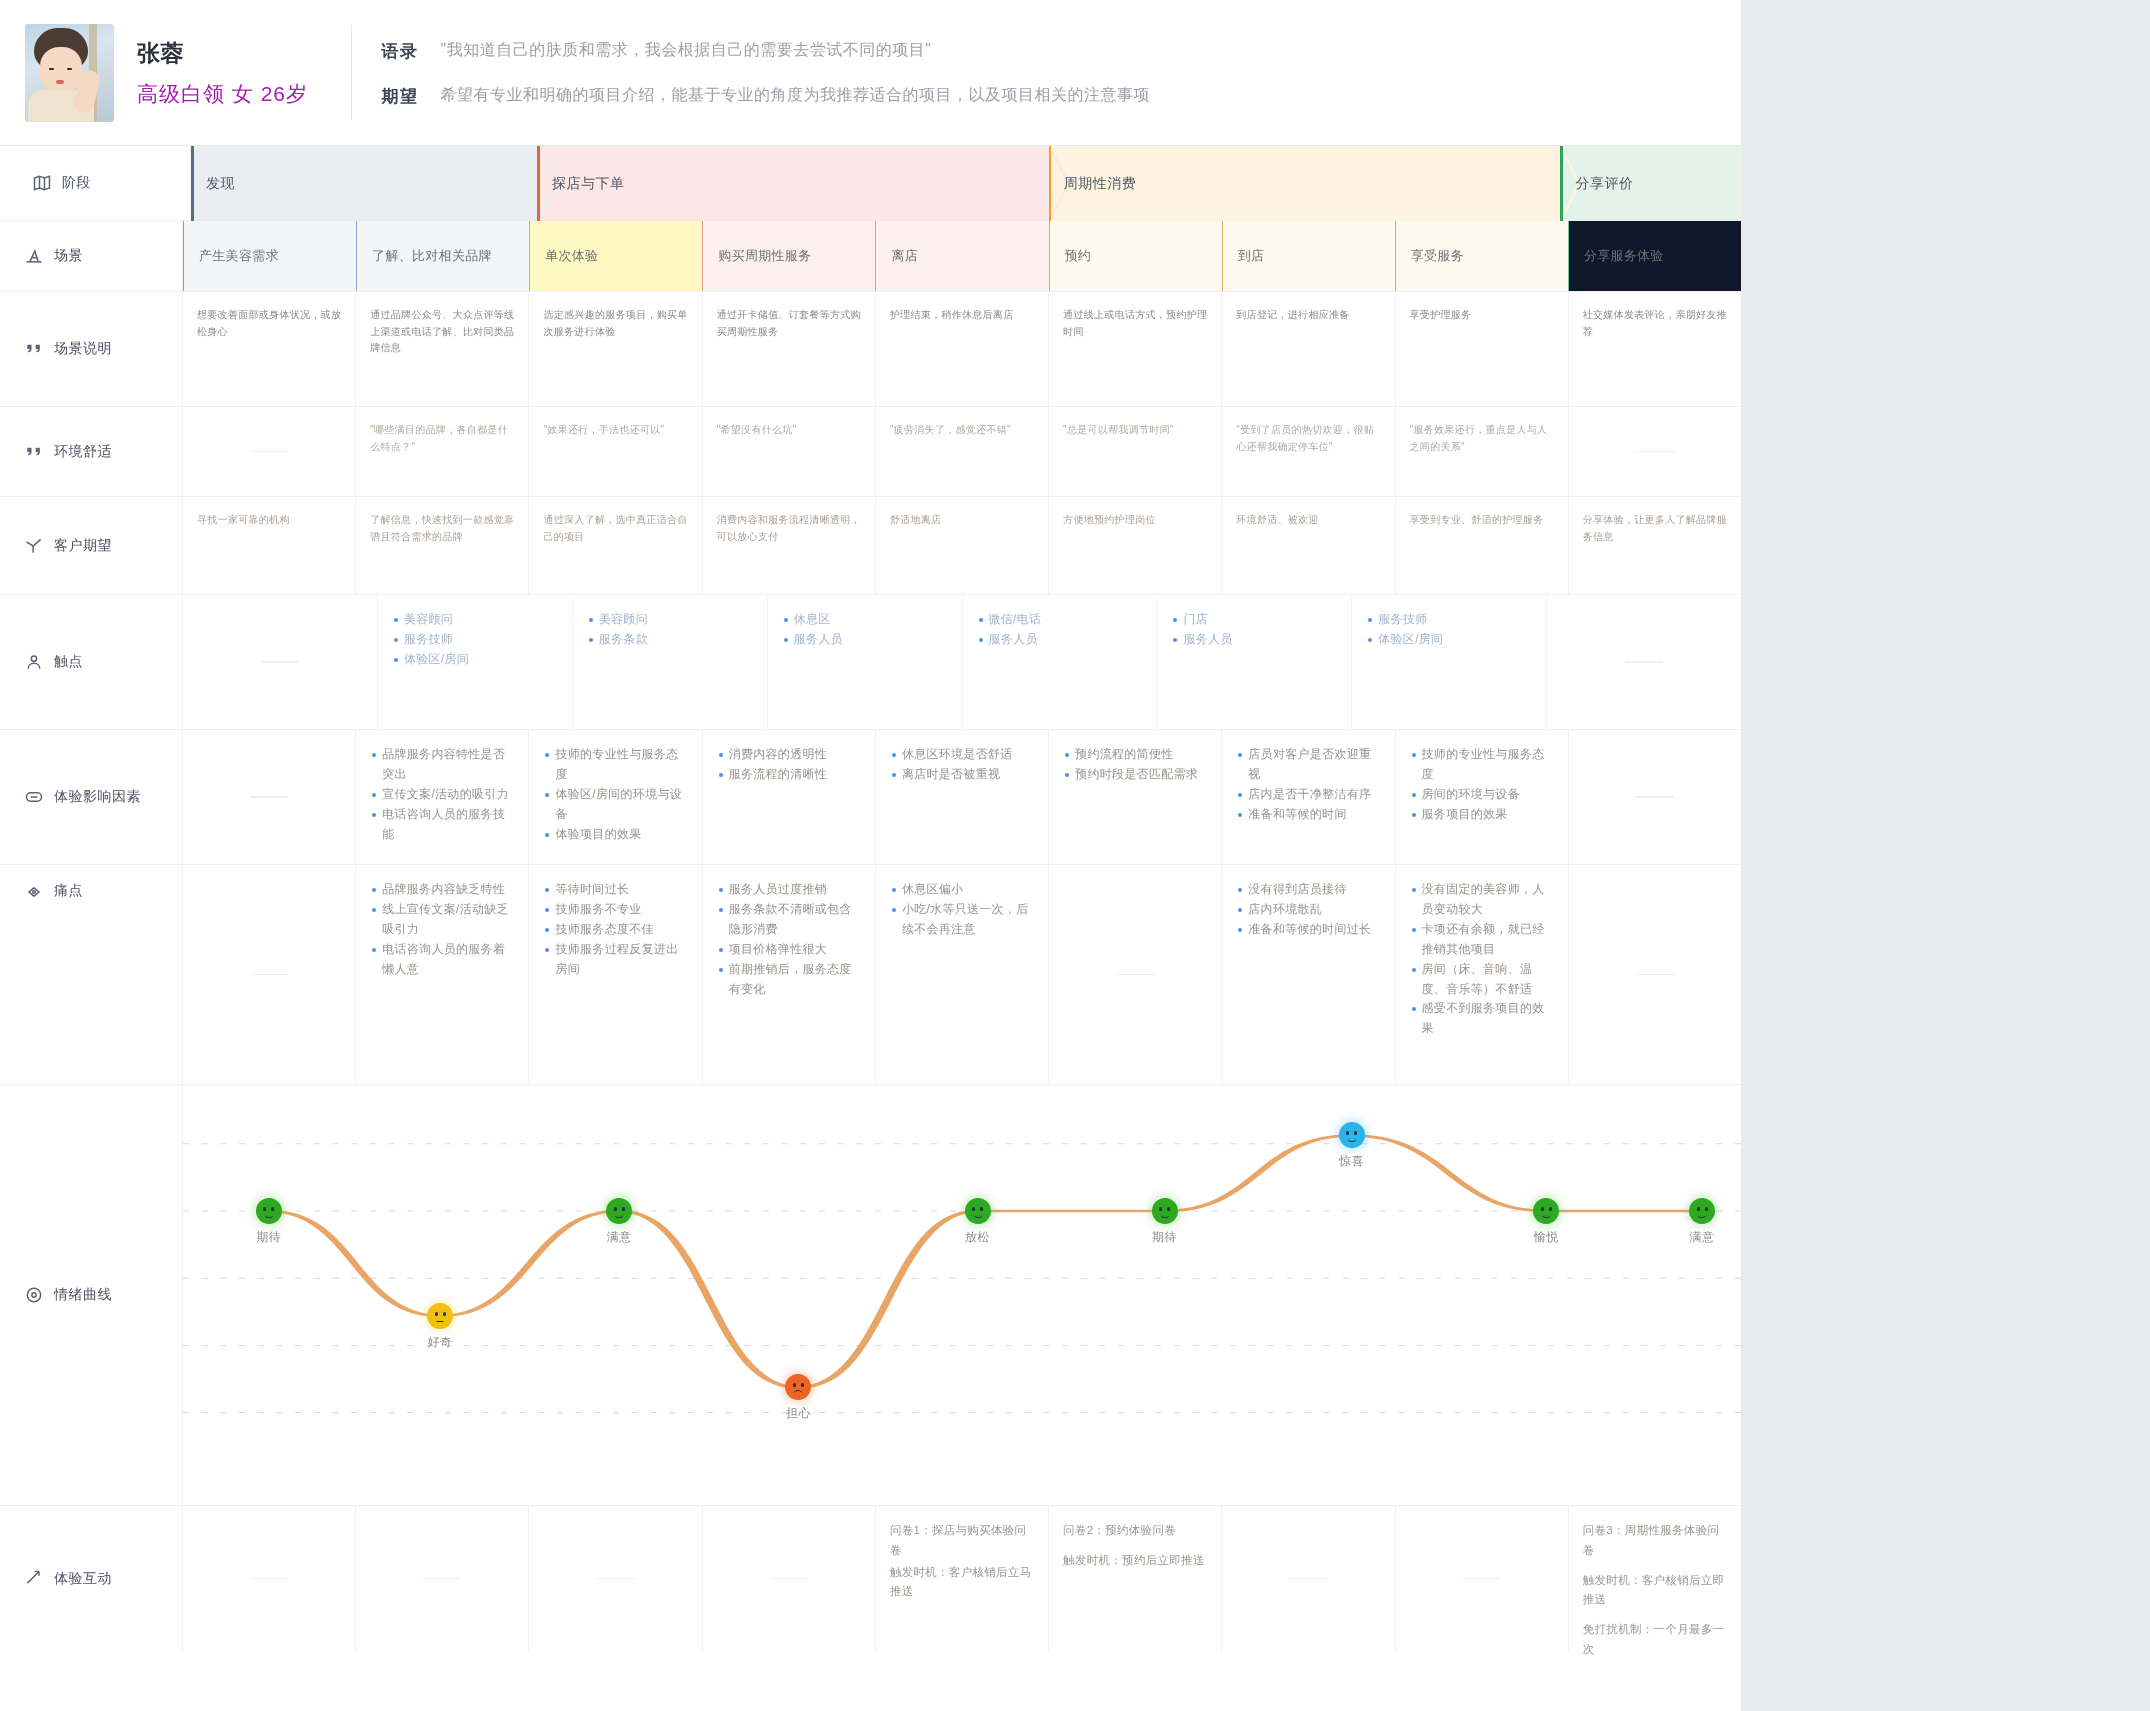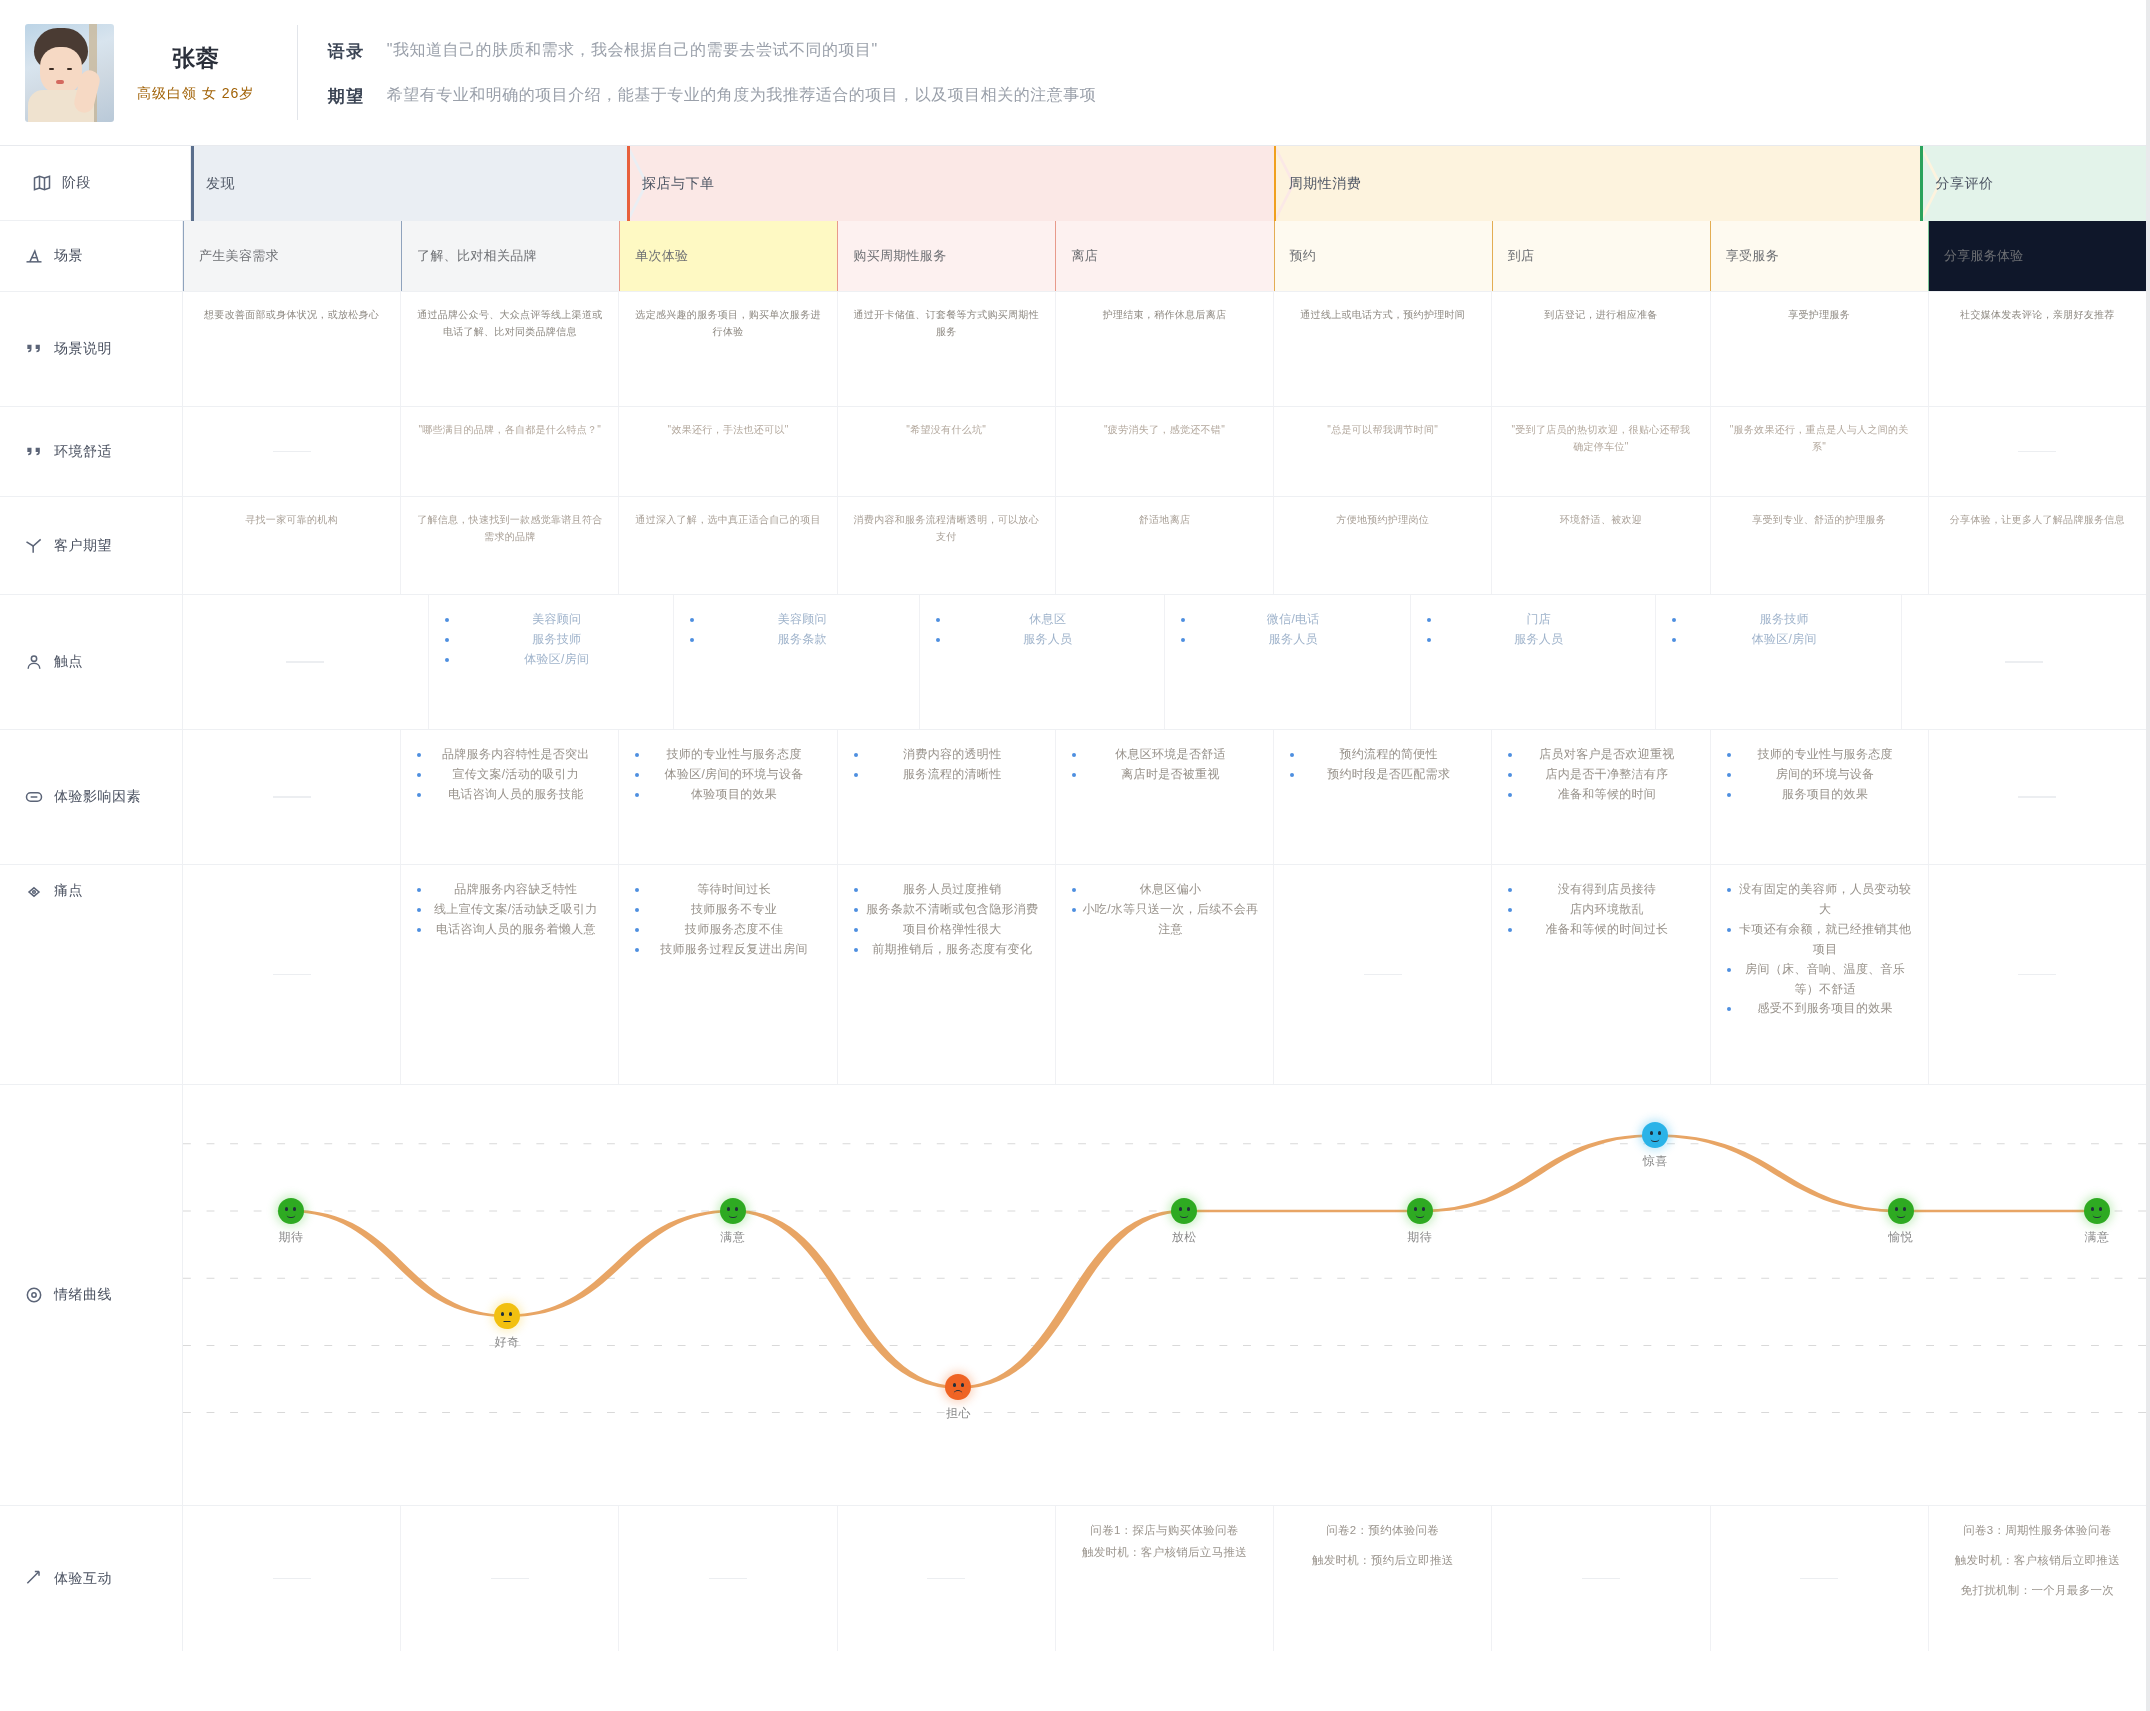--- a/index.html
+++ b/index.html
@@ -1,20 +1,20 @@
 <!DOCTYPE html>
 <html lang="zh" style="font-size:8px"><head>
 <meta charset="utf-8">
 <title>客户旅程地图</title>
 <style>
   * { box-sizing: border-box; margin:0; padding:0; }
   html,body{ background:#e9eaec; font-family:"Liberation Sans","DejaVu Sans",sans-serif; }
   .page{
-    width:2146px; height:1712px; position:relative;
-    background:#fff; overflow:hidden;text-align:center;
+    width:1741px; height:1712px; position:relative;
+    background:#fff; overflow:hidden;
   }
 
   
   .persona{
     height:146px; display:flex; align-items:center;
     padding:0 0 0 25px; border-bottom:0.5px solid #e8eaee;
     background:#fff;
   }
   .avatar{
     width:89px; height:98px; border-radius:3px; flex:0 0 auto;
@@ -25,21 +25,21 @@
   .avatar .face{position:absolute;left:15px;top:23px;width:42px;height:48px;border-radius:21px 21px 23px 23px;background:#f6d9c4;}
   .avatar .eye{position:absolute;width:4.5px;height:2px;border-radius:1.5px;background:#3a2a22;top:44px;}
   .avatar .eye.l{left:24px;} .avatar .eye.r{left:42px;}
   .avatar .lip{position:absolute;left:31px;top:56px;width:8px;height:4px;border-radius:4px;background:#d4685e;}
   .avatar .body{position:absolute;left:3px;top:66px;width:66px;height:35px;border-radius:15px 15px 0 0;background:#efe2cf;}
   .avatar .arm{position:absolute;left:52px;top:46px;width:20px;height:43px;border-radius:10px;background:#f6d9c4;transform:rotate(14deg);}
   .avatar .bar{position:absolute;left:64px;top:0;width:8px;height:98px;background:rgba(200,182,150,.75);}
 
   .persona-meta{ margin-left:23px; }
   .p-name{ font-size:23px; font-weight:bold; color:#2a2f3a; letter-spacing:0.5px; }
-  .p-sub{ font-size:14px; color:#a16207; margin-top:11px; letter-spacing:1px;}
+  .p-sub{ font-size:21px; color:#a21caf; margin-top:11px; letter-spacing:1px;}
 
   .divider-v{ width:0.5px; height:95px; background:#e2e5ea; margin:0 30px 0 43px; }
 
   .quote-block{ display:flex; flex-direction:column; gap:22px; padding-top:3px;}
   .q-row{ display:flex; align-items:flex-start; }
   .q-label{ font-size:17px; font-weight:bold; color:#3c4555; flex:0 0 auto; letter-spacing:1.5px;}
   .q-text{ font-size:16px; color:#9aa0aa; margin-left:22px; letter-spacing:0.5px; line-height:1.2;}
 
   
   .grid{ position:relative; }

